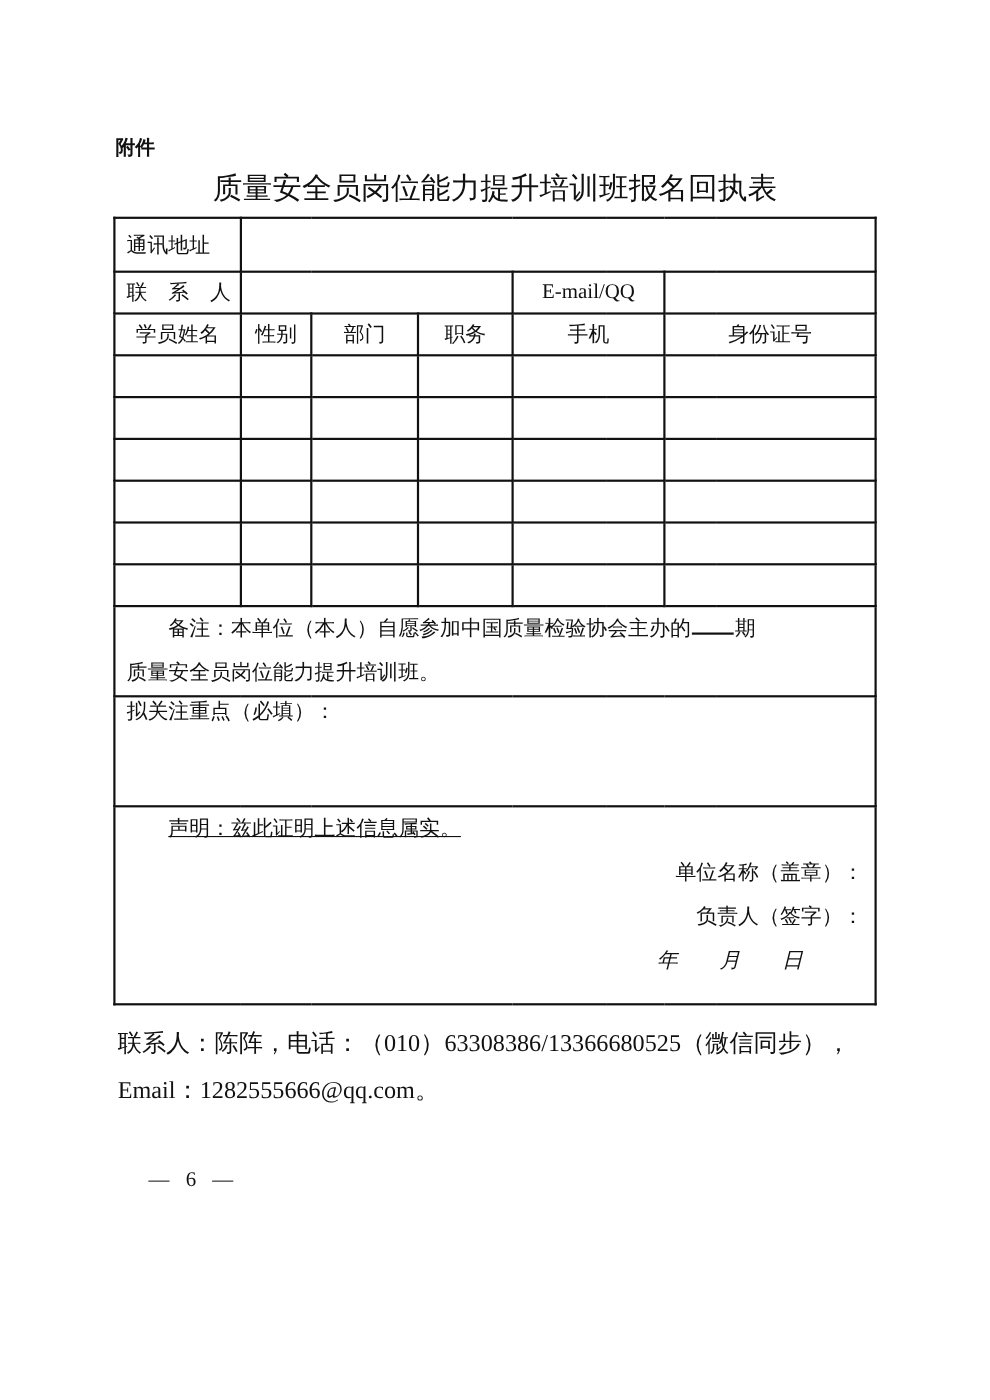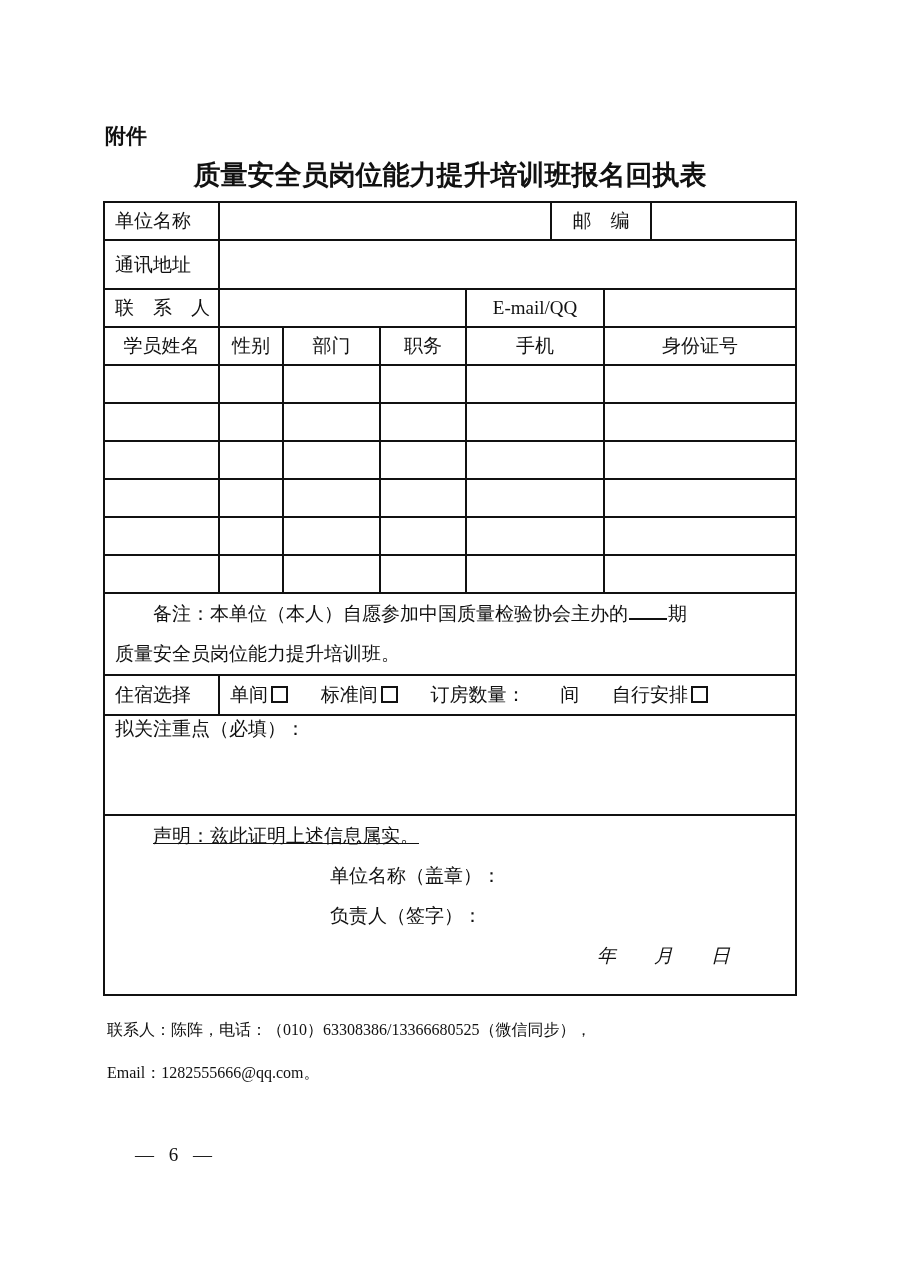--- a/index.html
+++ b/index.html
@@ -6,29 +6,29 @@
   html, body { margin: 0; padding: 0; }
   body {
     width: 900px; height: 1273px;
     background: #ffffff;
     color: #111;
     font-family: "Liberation Serif", serif;
     overflow: hidden;
   }
   .attachment {
     margin: 122px 0 0 105px;
-    font-size: 21px;
+    font-size: 18px;
     font-weight: bold;
   }
   .doc-title {
     width: 900px;
     margin-top: 7px;
     text-align: center;
     font-size: 27px;
-    font-weight: bold;
+    font-weight: normal;
     letter-spacing: 0px;
   }
   table.form {
     margin: 8px 0 0 103px;
     width: 692px;
     border-collapse: collapse;
     table-layout: fixed;
   }
   table.form td {
     border: 2px solid #111;
@@ -60,25 +60,25 @@
     border: 2px solid #111;
     vertical-align: -2px;
     margin-left: 3px;
     background: #fff;
   }
   tr.focus-row { height: 100px; }
   td.focus-cell { vertical-align: top; padding: 8px 10px; }
   tr.decl-row { height: 180px; }
   td.decl-cell { vertical-align: top; padding: 10px 12px; line-height: 40px; }
   .decl-statement { text-indent: 2em; text-decoration: underline; }
-  .decl-seal, .decl-sign { margin-left: 215px; }
+  .decl-seal, .decl-sign { margin-left: 215px; text-align: right; }
   .decl-date { text-align: right; padding-right: 55px; font-style: italic; }
   .contact-block {
     margin: 12px 0 0 107px;
-    font-size: 16px;
+    font-size: 22px;
     line-height: 43px;
   }
   .page-footer {
     margin: 50px 0 0 135px;
     font-size: 19px;
     word-spacing: 10px;
   }
 </style>
 </head>
 <body>
@@ -93,26 +93,20 @@
       <col style="width:64px">
       <col style="width:97px">
       <col style="width:86px">
     <col style="width:85px">
       <col style="width:53px">
       <col style="width:47px">
       <col style="width:145px">
   </colgroup>
 
   <tbody>
-      <tr class="r">
-    <td>单位名称</td>
-    <td colspan="4" class="fill"></td>
-    <td colspan="2" class="center">邮　编</td>
-    <td class="fill"></td>
-  </tr>
 
   <tr class="r2">
     <td>通讯地址</td>
     <td colspan="7" class="fill"></td>
   </tr>
 
   <tr class="r">
     <td>联　系　人</td>
     <td colspan="3" class="fill"></td>
     <td colspan="2" class="center">E-mail/QQ</td>
@@ -178,30 +172,20 @@
     <td colspan="2"></td>
   </tr>
 
   <tr class="remark-row">
     <td colspan="8" class="remark-cell">
       <div class="remark-line1"><span>备注：本单位（本人）自愿参加中国质量检验协会主办的</span><span class="blank-underline"></span><span>期</span></div>
       <div>质量安全员岗位能力提升培训班。</div>
     </td>
   </tr>
 
-  <tr class="lodging-row">
-    <td>住宿选择</td>
-    <td colspan="7" class="lodging-cell">
-      <span class="lodging-item"><span>单间</span><span class="checkbox"></span></span>
-      <span class="lodging-item"><span>标准间</span><span class="checkbox"></span></span>
-      <span class="lodging-gap">订房数量：</span>
-      <span class="lodging-item">间</span>
-      <span><span>自行安排</span><span class="checkbox"></span></span>
-    </td>
-  </tr>
 
   <tr class="focus-row">
     <td colspan="8" class="focus-cell">
       <span>拟关注重点（必填）：</span>
     </td>
   </tr>
 
   <tr class="decl-row">
     <td colspan="8" class="decl-cell">
       <div class="decl-statement">声明：兹此证明上述信息属实。</div>

